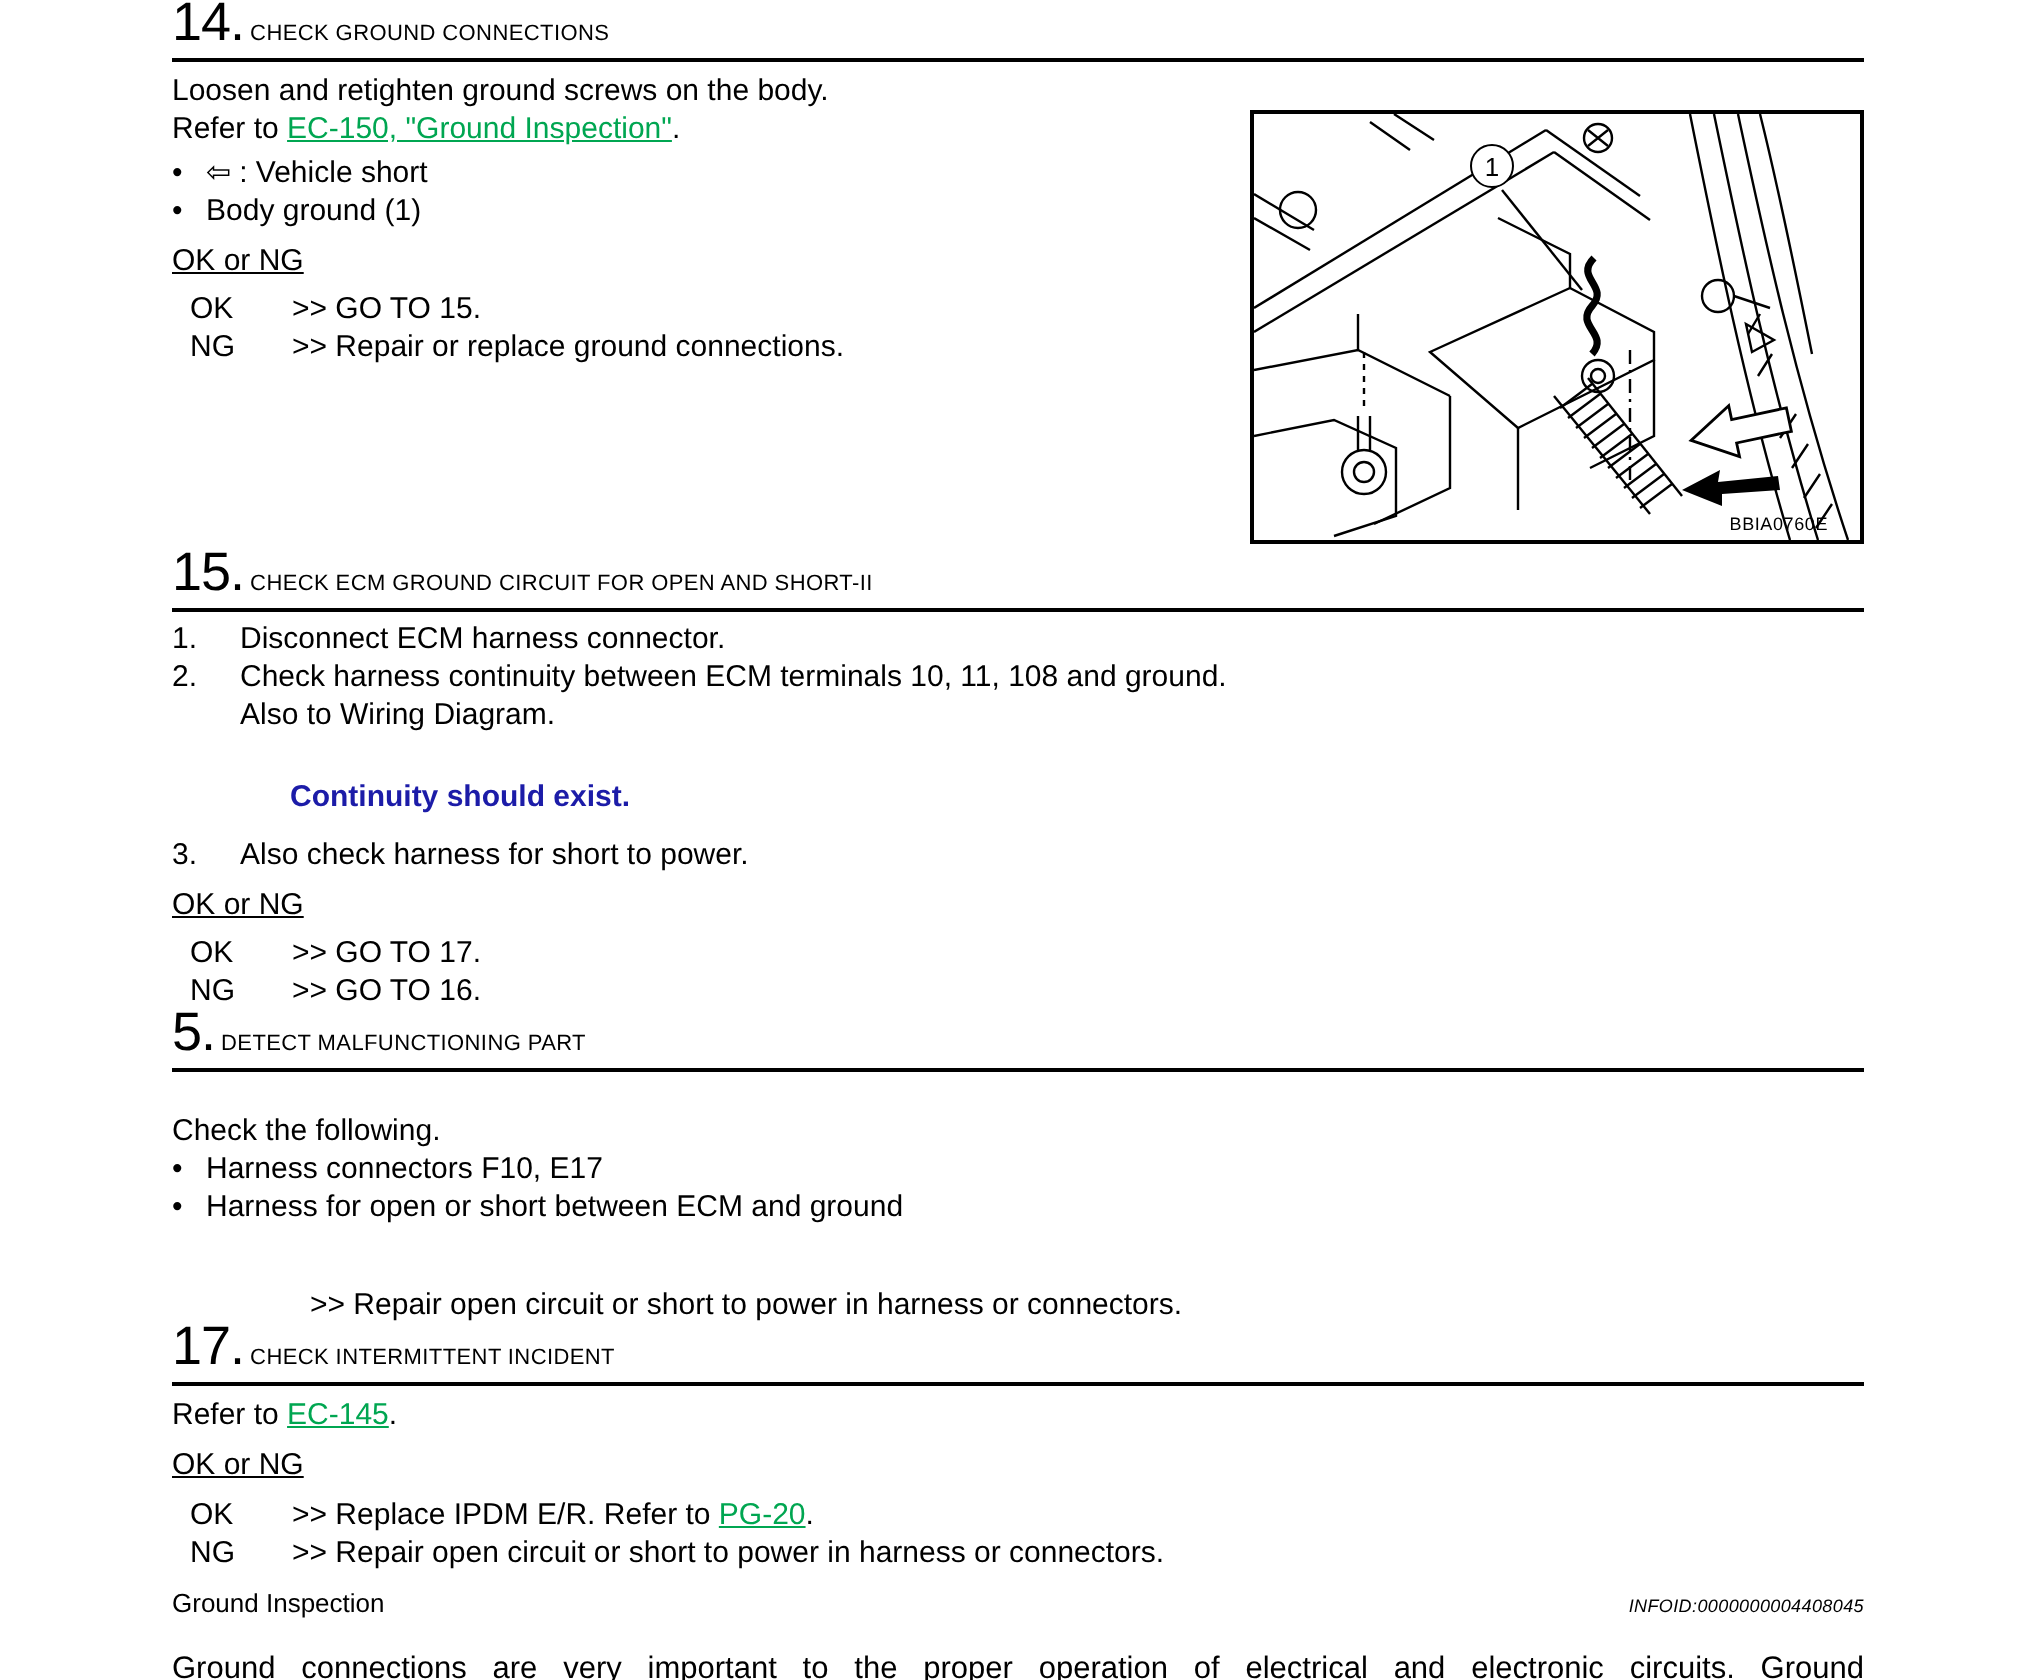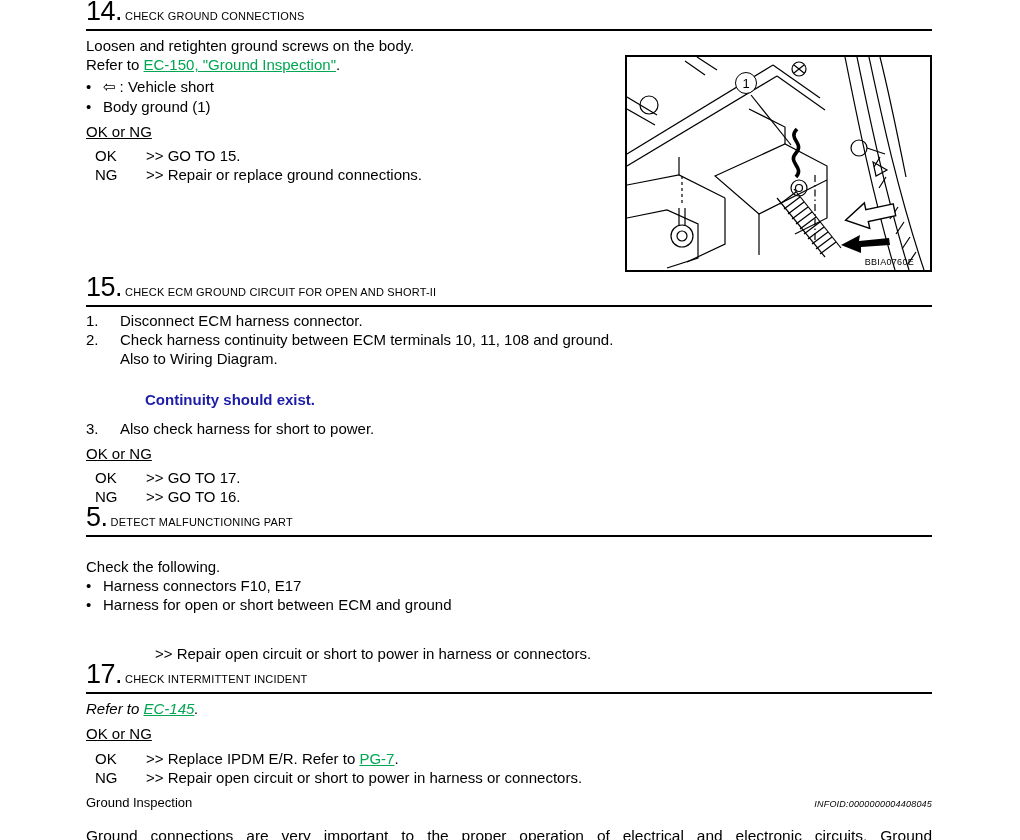--- a/index.html
+++ b/index.html
@@ -140,28 +140,28 @@
       <span class="bullet-dot">•</span>
       <span>Harness for open or short between ECM and ground</span>
     </li>
   </ul>
   <div class="action-line">&gt;&gt; Repair open circuit or short to power in harness or connectors.</div>
 
   <div class="step-head">
     <span class="step-num">17.</span>
     <span class="step-title">CHECK INTERMITTENT INCIDENT</span>
   </div>
-  <div class="bodytext" style="padding-top:5px;font-style:italic;">
+  <div class="bodytext" style="padding-top:5px;">
     <span>Refer to </span><a class="doclink">EC-145</a><span>.</span>
   </div>
   <div class="okng">OK or NG</div>
   <div class="results" style="margin-top:6px;">
     <div class="res-row">
       <span class="res-label">OK</span>
-      <span><span>&gt;&gt; Replace IPDM E/R. Refer to </span><a class="doclink">PG-7</a><span>.</span></span>
+      <span><span>&gt;&gt; Replace IPDM E/R. Refer to </span><a class="doclink">PG-20</a><span>.</span></span>
     </div>
     <div class="res-row">
       <span class="res-label">NG</span>
       <span>&gt;&gt; Repair open circuit or short to power in harness or connectors.</span>
     </div>
   </div>
 
   <div class="footer-head">
     <span class="footer-title">Ground Inspection</span>
     <span class="infoid">INFOID:0000000004408045</span>

